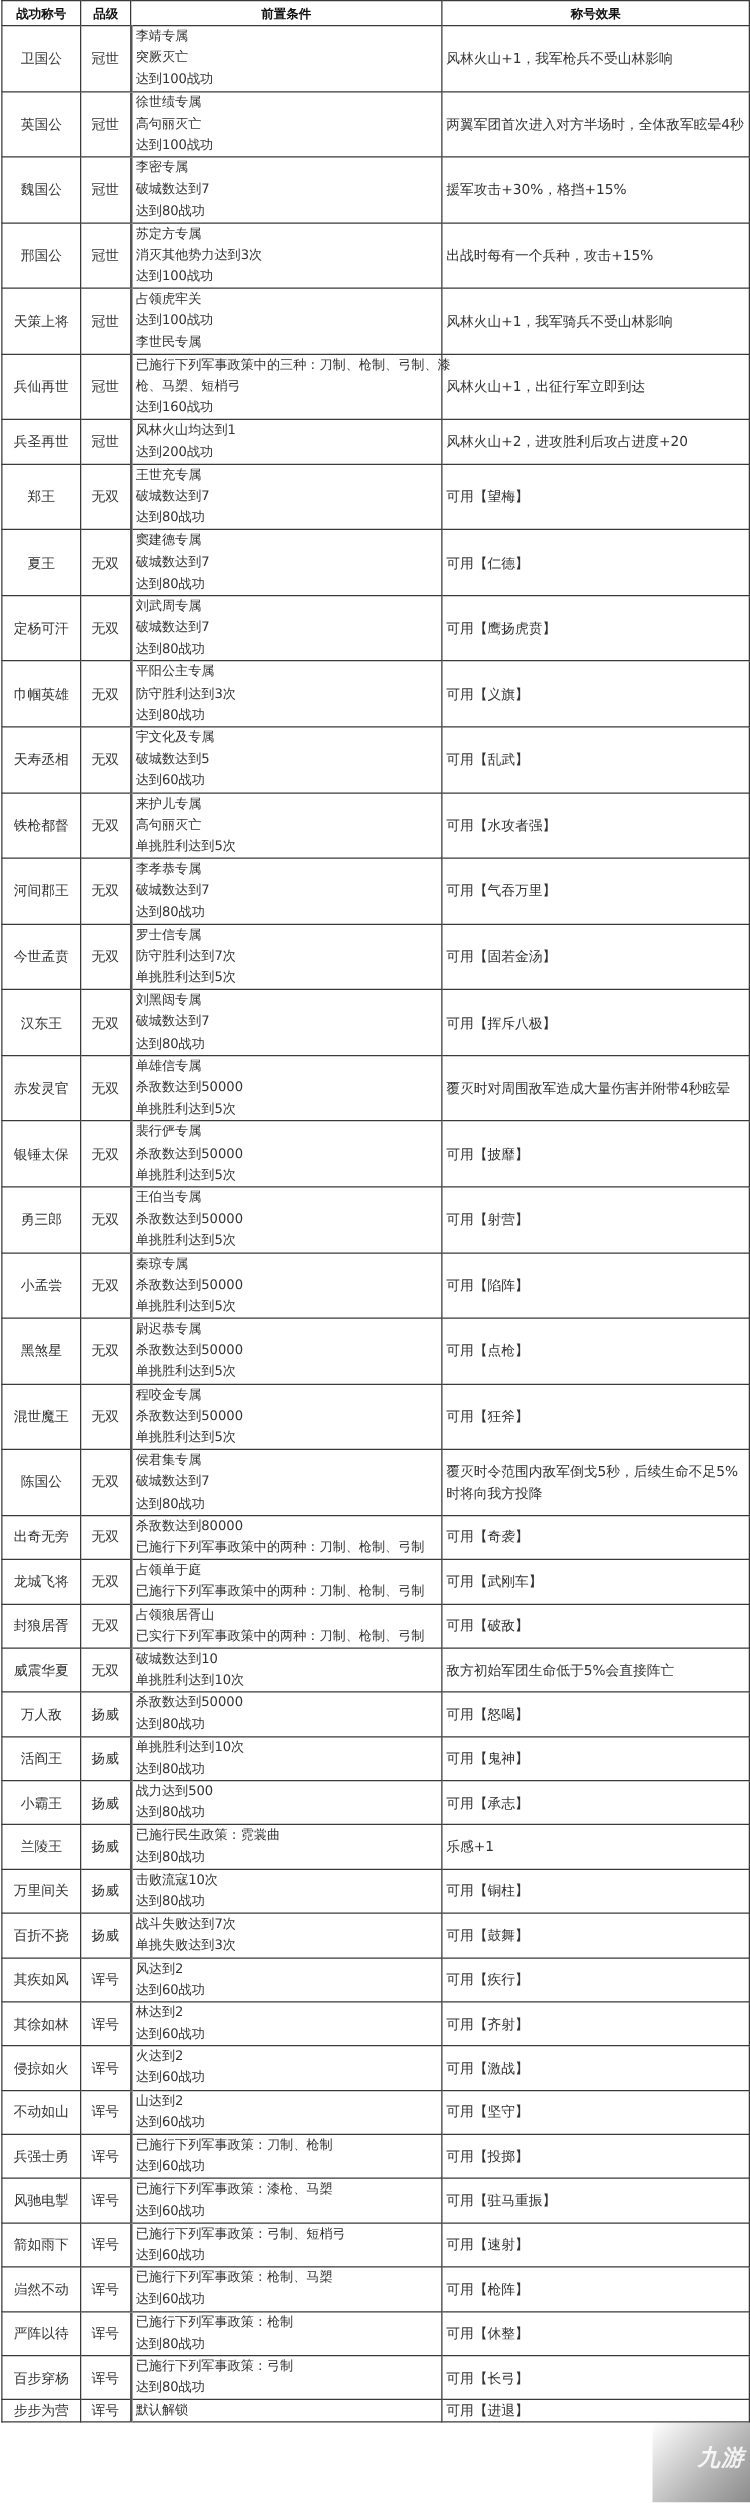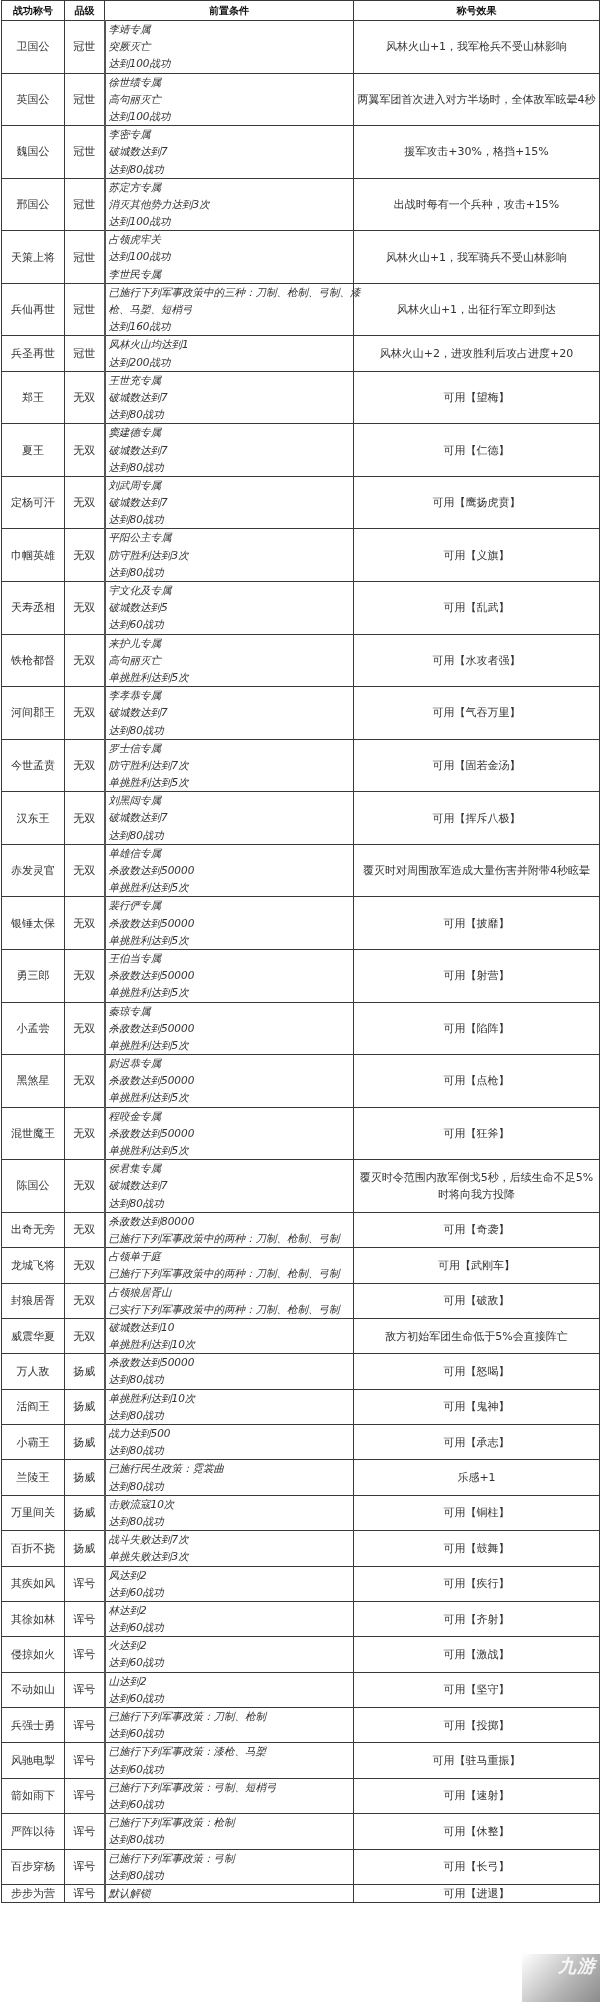--- a/index.html
+++ b/index.html
@@ -6,30 +6,30 @@
   body { width: 600px; height: 2002px; overflow: hidden; position: relative;
          font-family: "DejaVu Sans", "Liberation Sans", sans-serif; color: #2a2a2a; }
   table.titles { border-collapse: collapse; width: 598px; margin-left: 1px; table-layout: fixed; }
   table.titles td, table.titles th { border: 1px solid #3a3a3a; padding: 0; font-size: 11px; }
   table.titles th { height: 19px; font-weight: bold; font-size: 10px; text-align: center; color: #111; }
   col.c-name { width: 63px; }
   col.c-grade { width: 40px; }
   col.c-cond { width: 249px; }
   col.c-effect { width: 246px; }
   td.name, td.grade { text-align: center; vertical-align: middle; color: #333; }
-  td.cond { vertical-align: middle; padding-left: 3px !important; border-left: 2px solid #555 !important; font-style: italic; }
-  td.effect { text-align: center; vertical-align: middle; color: #333; padding: 0 3px !important; line-height: 17px; }
+  td.cond { vertical-align: middle; padding-left: 3px !important; border-left: 2px solid #555 !important; }
+  td.effect { text-align: left; vertical-align: middle; color: #333; padding: 0 3px !important; line-height: 17px; }
   .cond-line { display: block; line-height: 17.2px; height: 17.2px; white-space: nowrap; font-size: 10.5px; color: #333; }
   tr.r3 { height: 51.7px; }
   tr.r2 { height: 35.1px; }
   tr.r1 { height: 18px; }
   tr.r1 .cond-line { line-height: 17px; height: 17px; }
-  .watermark { position: absolute; right: 0; bottom: 0; width: 78px; height: 48px;
+  .watermark { position: absolute; right: 0; bottom: 0; width: 78px; height: 64px;
                background: linear-gradient(135deg, rgba(255,255,255,0.0) 0%, rgba(120,120,120,0.55) 60%, rgba(90,90,90,0.7) 100%);
-               display: flex; align-items: flex-start; justify-content: flex-end; padding: 0 4px 8px 0; box-sizing: border-box; }
+               display: flex; align-items: center; justify-content: flex-end; padding: 0 4px 8px 0; box-sizing: border-box; }
   .wm-logo { font-style: italic; font-weight: bold; font-size: 18px; color: rgba(255,255,255,0.85); letter-spacing: 1px; }
 </style>
 </head>
 <body>
 
 <table class="titles">
   <colgroup>
     <col class="c-name">
       <col class="c-grade">
       <col class="c-cond">
@@ -420,20 +420,29 @@
       <tr class="r2">
         <td class="name">箭如雨下</td>
         <td class="grade">诨号</td>
         <td class="cond">
           <span class="cond-line">已施行下列军事政策：弓制、短梢弓</span>
           <span class="cond-line">达到60战功</span>
         </td>
         <td class="effect">可用【速射】</td>
       </tr>
       <tr class="r2">
+        <td class="name">岿然不动</td>
+        <td class="grade">诨号</td>
+        <td class="cond">
+          <span class="cond-line">已施行下列军事政策：枪制、马槊</span>
+          <span class="cond-line">达到60战功</span>
+        </td>
+        <td class="effect">可用【枪阵】</td>
+      </tr>
+      <tr class="r2">
         <td class="name">严阵以待</td>
         <td class="grade">诨号</td>
         <td class="cond">
           <span class="cond-line">已施行下列军事政策：枪制</span>
           <span class="cond-line">达到80战功</span>
         </td>
         <td class="effect">可用【休整】</td>
       </tr>
       <tr class="r2">
         <td class="name">百步穿杨</td>

